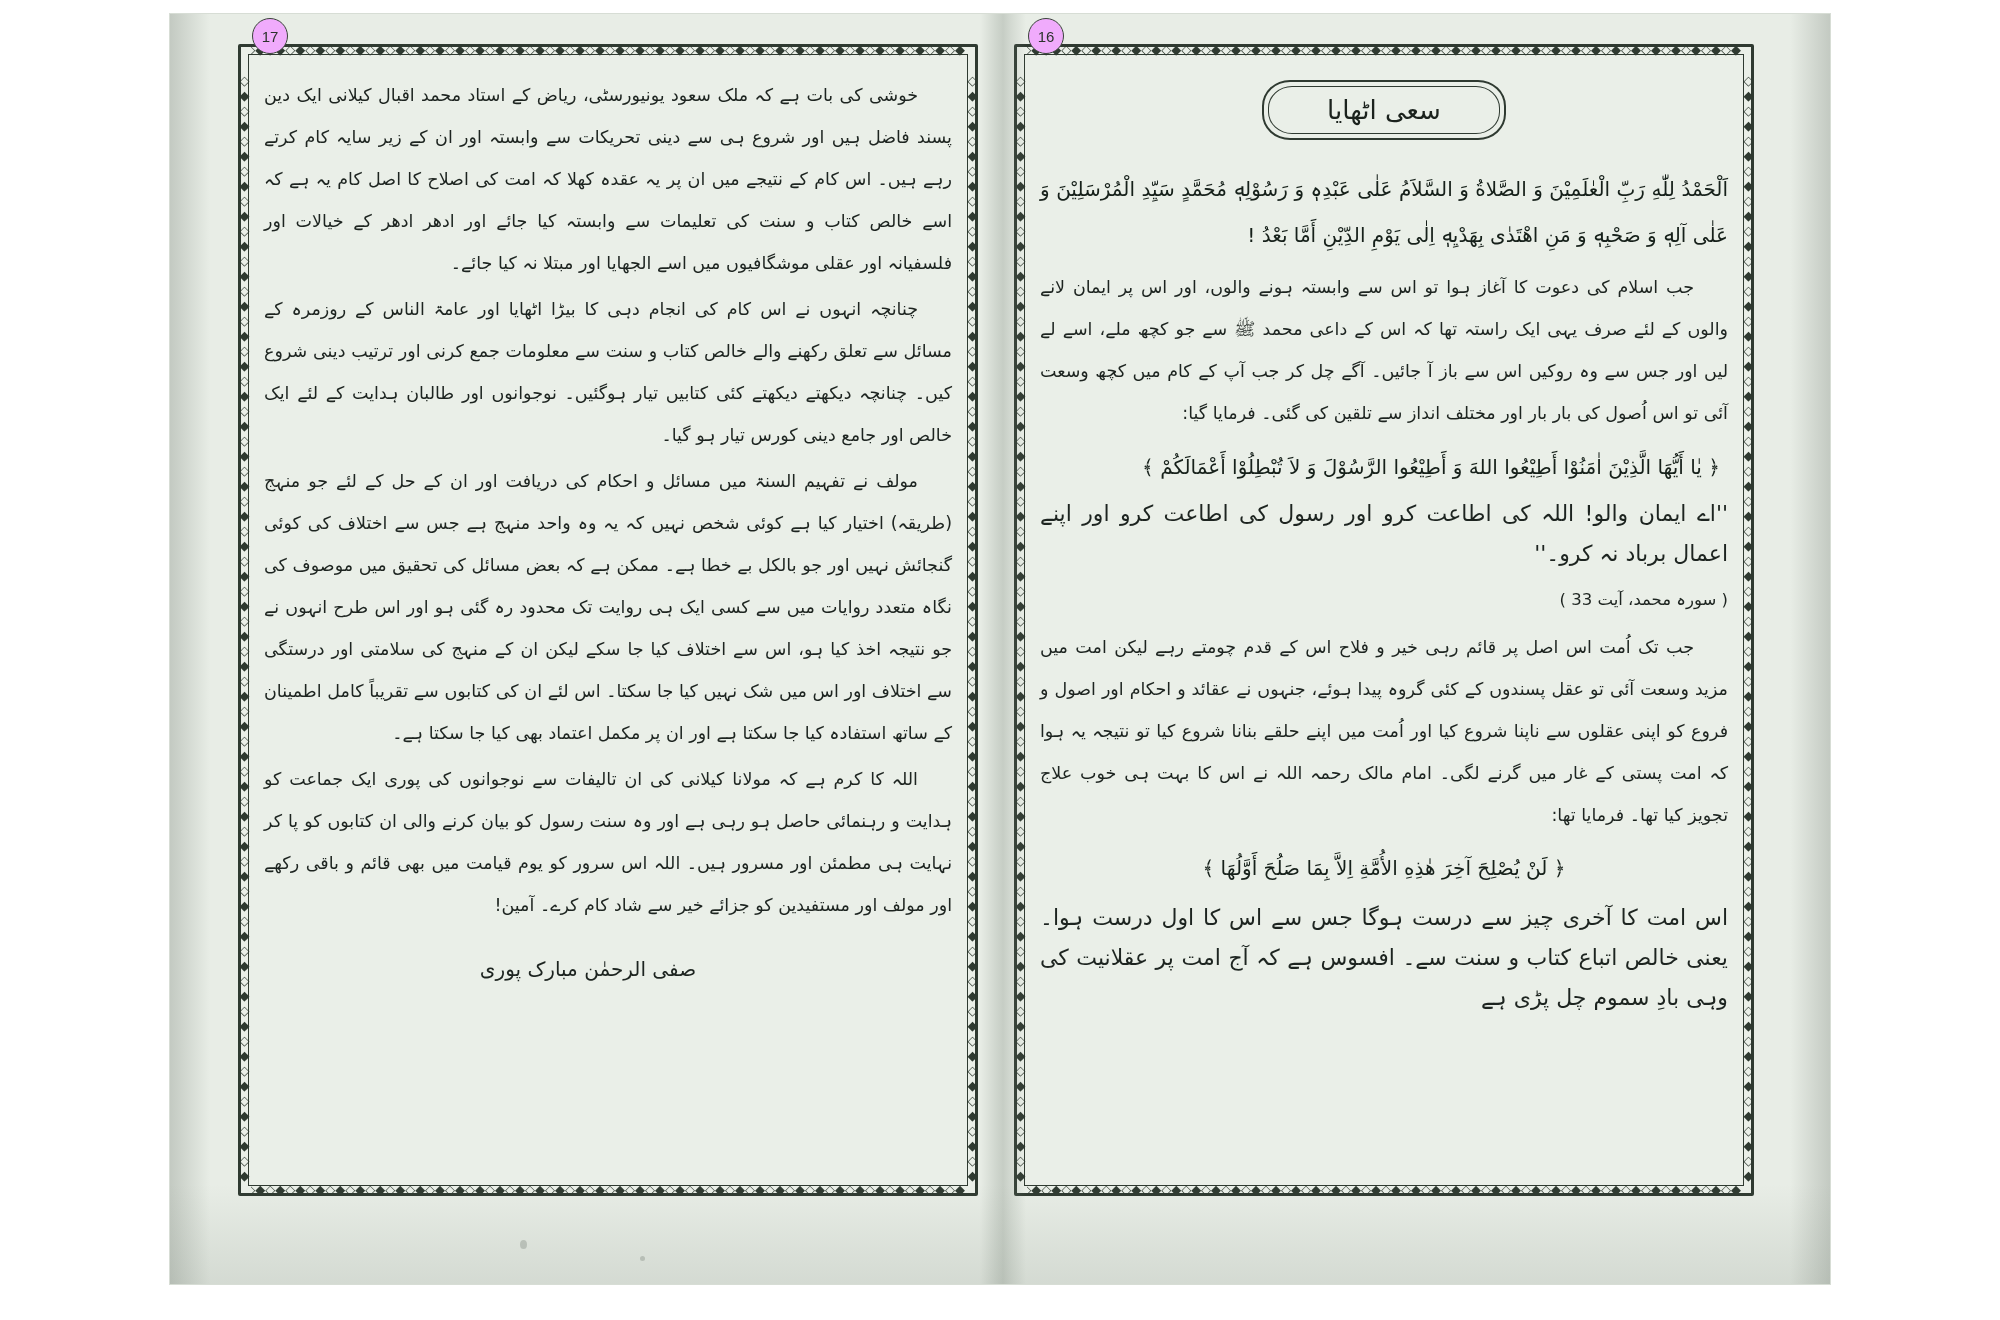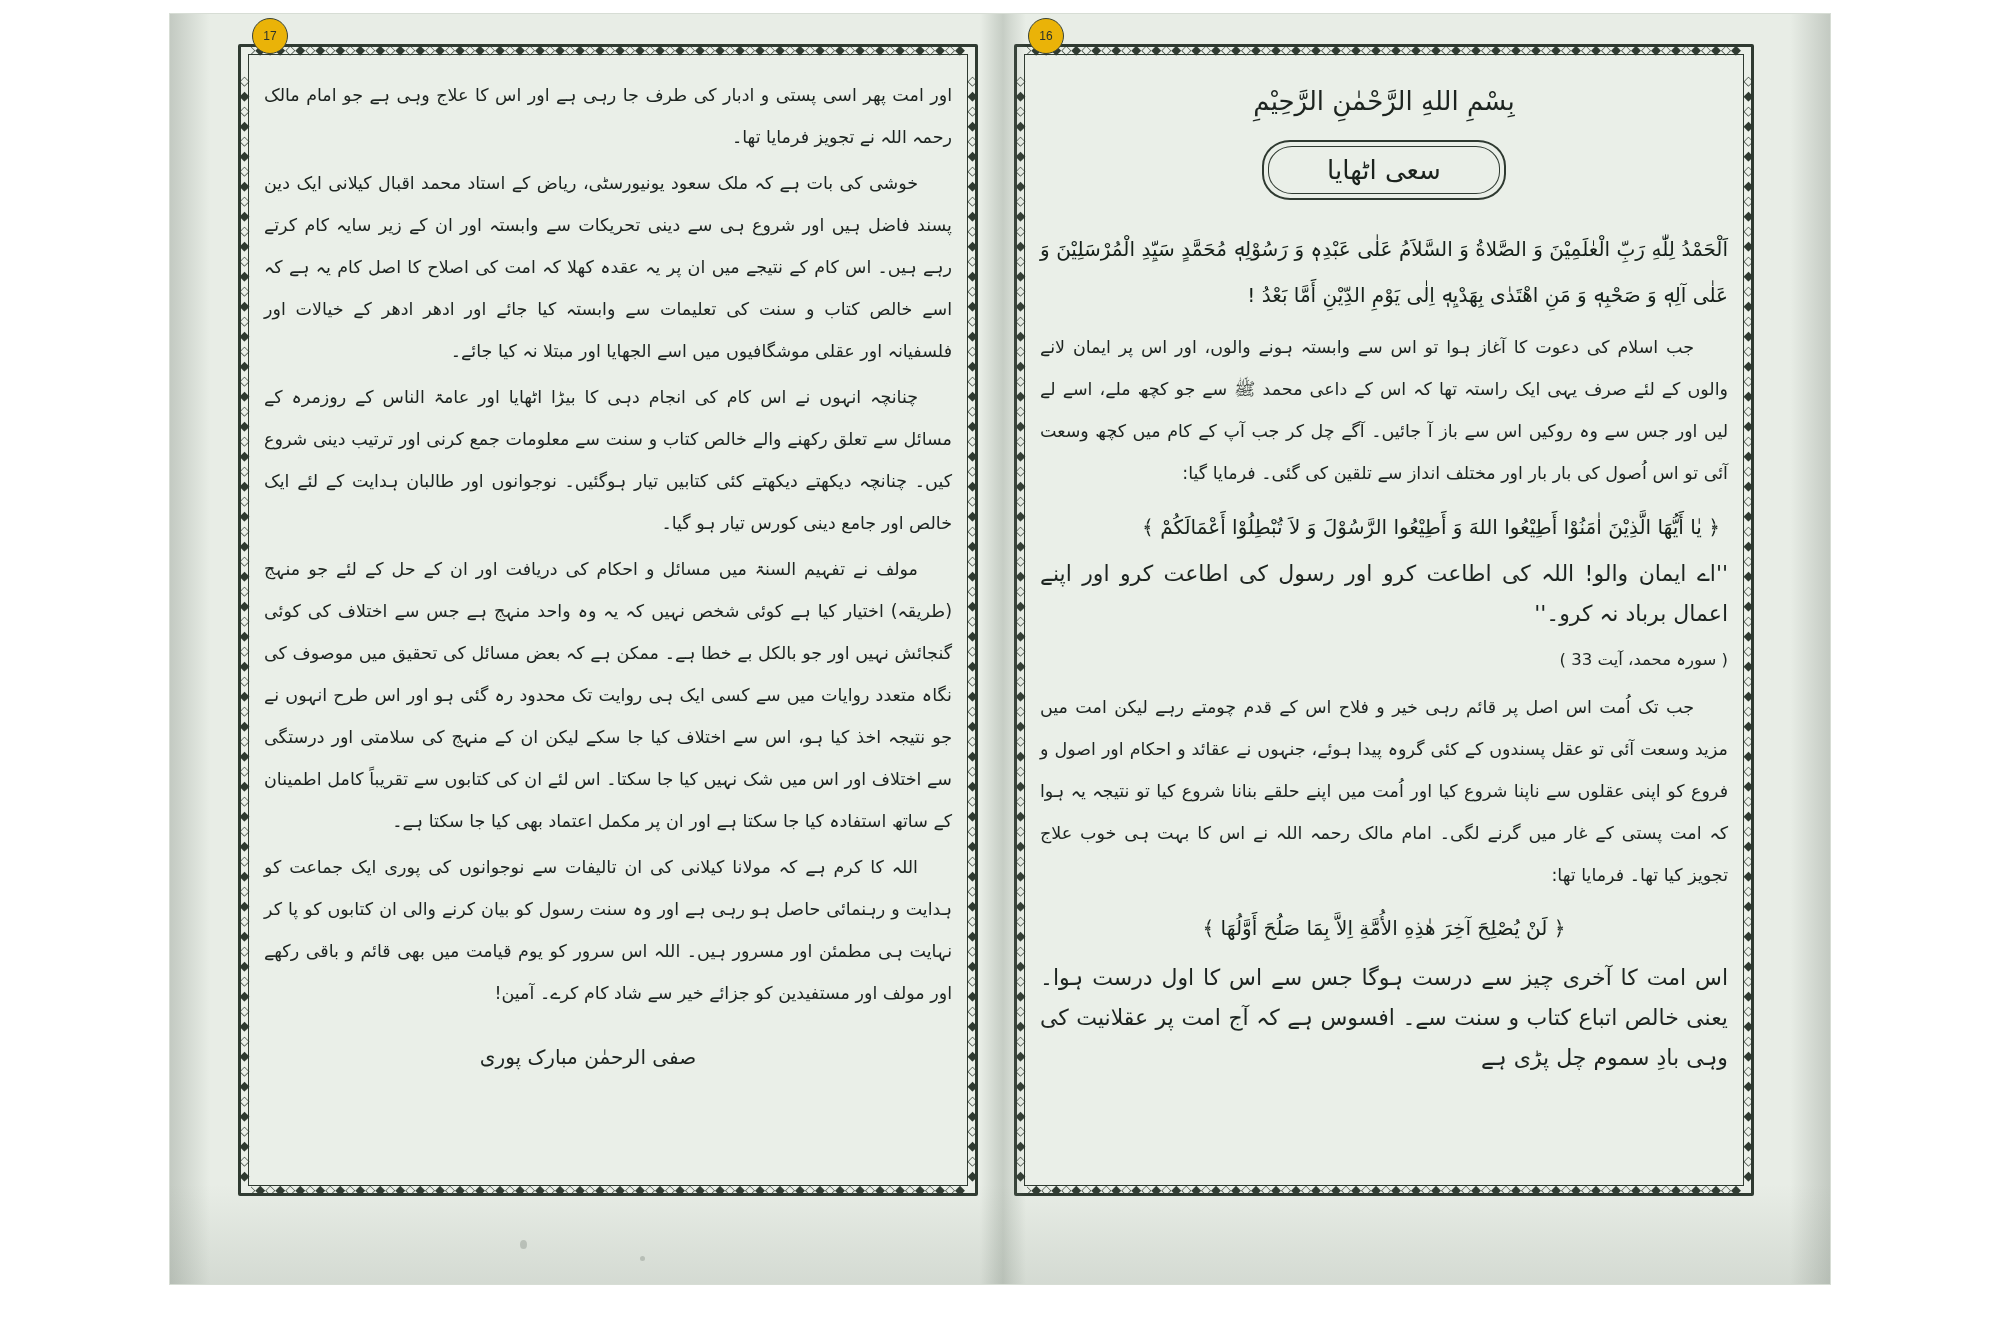--- a/index.html
+++ b/index.html
@@ -125,24 +125,24 @@
   }
 
   
   .folio {
     position: absolute;
     top: 18px;
     width: 34px;
     height: 34px;
     border: 1.5px solid #39443a;
     border-radius: 50%;
-    background: #eab308;
+    background: #f0abfc;
     color: #2b332c;
     font-family: "Liberation Sans", sans-serif;
-    font-size: 12px;
+    font-size: 15px;
     display: flex;
     align-items: center;
     justify-content: center;
     z-index: 6;
   }
   .folio.p16 { left: 1028px; }
   .folio.p17 { left: 252px;  }
 
   
   .urdu {
@@ -260,21 +260,20 @@
   <div class="page right">
     <div class="ornament-frame">
       <div class="ornament-band top">◆◇◆◇◆◇◆◇◆◇◆◇◆◇◆◇◆◇◆◇◆◇◆◇◆◇◆◇◆◇◆◇◆◇◆◇◆◇◆◇◆◇◆◇◆◇◆◇◆◇◆◇◆◇◆◇◆◇◆◇◆◇◆◇◆◇◆◇◆◇◆◇◆◇</div>
       <div class="ornament-band bottom">◆◇◆◇◆◇◆◇◆◇◆◇◆◇◆◇◆◇◆◇◆◇◆◇◆◇◆◇◆◇◆◇◆◇◆◇◆◇◆◇◆◇◆◇◆◇◆◇◆◇◆◇◆◇◆◇◆◇◆◇◆◇◆◇◆◇◆◇◆◇◆◇◆◇</div>
       <div class="ornament-band left">◆◇◆◇◆◇◆◇◆◇◆◇◆◇◆◇◆◇◆◇◆◇◆◇◆◇◆◇◆◇◆◇◆◇◆◇◆◇◆◇◆◇◆◇◆◇◆◇◆◇◆◇◆◇◆◇◆◇◆◇◆◇◆◇◆◇◆◇◆◇◆◇◆◇</div>
       <div class="ornament-band right">◆◇◆◇◆◇◆◇◆◇◆◇◆◇◆◇◆◇◆◇◆◇◆◇◆◇◆◇◆◇◆◇◆◇◆◇◆◇◆◇◆◇◆◇◆◇◆◇◆◇◆◇◆◇◆◇◆◇◆◇◆◇◆◇◆◇◆◇◆◇◆◇◆◇</div>
     </div>
 
     <div class="page-inner urdu">
 
-      <div class="basmala">بِسْمِ اللهِ الرَّحْمٰنِ الرَّحِيْمِ</div>
 
       <div class="title-cartouche">
         <span>سعی اٹھایا</span>
       </div>
 
       <p class="arabic">اَلْحَمْدُ لِلّٰهِ رَبِّ الْعٰلَمِيْنَ وَ الصَّلاةُ وَ السَّلاَمُ عَلٰى عَبْدِهٖ وَ رَسُوْلِهٖ مُحَمَّدٍ سَيِّدِ الْمُرْسَلِيْنَ وَ عَلٰى آلِهٖ وَ صَحْبِهٖ وَ مَنِ اهْتَدٰى بِهَدْيِهٖ اِلٰى يَوْمِ الدِّيْنِ أَمَّا بَعْدُ !</p>
 
       <p class="para">جب اسلام کی دعوت کا آغاز ہوا تو اس سے وابستہ ہونے والوں، اور اس پر ایمان لانے والوں کے لئے صرف یہی ایک راستہ تھا کہ اس کے داعی محمد ﷺ سے جو کچھ ملے، اسے لے لیں اور جس سے وہ روکیں اس سے باز آ جائیں۔ آگے چل کر جب آپ کے کام میں کچھ وسعت آئی تو اس اُصول کی بار بار اور مختلف انداز سے تلقین کی گئی۔ فرمایا گیا:</p>
 
       <p class="arabic quote-left">﴿ يٰا أَيُّهَا الَّذِيْنَ اٰمَنُوْا أَطِيْعُوا اللهَ وَ أَطِيْعُوا الرَّسُوْلَ وَ لاَ تُبْطِلُوْا أَعْمَالَكُمْ ﴾</p>
@@ -293,21 +292,20 @@
 
   <div class="page left">
     <div class="ornament-frame">
       <div class="ornament-band top">◆◇◆◇◆◇◆◇◆◇◆◇◆◇◆◇◆◇◆◇◆◇◆◇◆◇◆◇◆◇◆◇◆◇◆◇◆◇◆◇◆◇◆◇◆◇◆◇◆◇◆◇◆◇◆◇◆◇◆◇◆◇◆◇◆◇◆◇◆◇◆◇◆◇</div>
       <div class="ornament-band bottom">◆◇◆◇◆◇◆◇◆◇◆◇◆◇◆◇◆◇◆◇◆◇◆◇◆◇◆◇◆◇◆◇◆◇◆◇◆◇◆◇◆◇◆◇◆◇◆◇◆◇◆◇◆◇◆◇◆◇◆◇◆◇◆◇◆◇◆◇◆◇◆◇◆◇</div>
       <div class="ornament-band left">◆◇◆◇◆◇◆◇◆◇◆◇◆◇◆◇◆◇◆◇◆◇◆◇◆◇◆◇◆◇◆◇◆◇◆◇◆◇◆◇◆◇◆◇◆◇◆◇◆◇◆◇◆◇◆◇◆◇◆◇◆◇◆◇◆◇◆◇◆◇◆◇◆◇</div>
       <div class="ornament-band right">◆◇◆◇◆◇◆◇◆◇◆◇◆◇◆◇◆◇◆◇◆◇◆◇◆◇◆◇◆◇◆◇◆◇◆◇◆◇◆◇◆◇◆◇◆◇◆◇◆◇◆◇◆◇◆◇◆◇◆◇◆◇◆◇◆◇◆◇◆◇◆◇◆◇</div>
     </div>
 
     <div class="page-inner urdu">
-      <p class="para noindent">اور امت پھر اسی پستی و ادبار کی طرف جا رہی ہے اور اس کا علاج وہی ہے جو امام مالک رحمہ اللہ نے تجویز فرمایا تھا۔</p>
       <p class="para">خوشی کی بات ہے کہ ملک سعود یونیورسٹی، ریاض کے استاد محمد اقبال کیلانی ایک دین پسند فاضل ہیں اور شروع ہی سے دینی تحریکات سے وابستہ اور ان کے زیر سایہ کام کرتے رہے ہیں۔ اس کام کے نتیجے میں ان پر یہ عقدہ کھلا کہ امت کی اصلاح کا اصل کام یہ ہے کہ اسے خالص کتاب و سنت کی تعلیمات سے وابستہ کیا جائے اور ادھر ادھر کے خیالات اور فلسفیانہ اور عقلی موشگافیوں میں اسے الجھایا اور مبتلا نہ کیا جائے۔</p>
       <p class="para">چنانچہ انہوں نے اس کام کی انجام دہی کا بیڑا اٹھایا اور عامۃ الناس کے روزمرہ کے مسائل سے تعلق رکھنے والے خالص کتاب و سنت سے معلومات جمع کرنی اور ترتیب دینی شروع کیں۔ چنانچہ دیکھتے دیکھتے کئی کتابیں تیار ہوگئیں۔ نوجوانوں اور طالبان ہدایت کے لئے ایک خالص اور جامع دینی کورس تیار ہو گیا۔</p>
       <p class="para">مولف نے تفہیم السنۃ میں مسائل و احکام کی دریافت اور ان کے حل کے لئے جو منہج (طریقہ) اختیار کیا ہے کوئی شخص نہیں کہ یہ وہ واحد منہج ہے جس سے اختلاف کی کوئی گنجائش نہیں اور جو بالکل بے خطا ہے۔ ممکن ہے کہ بعض مسائل کی تحقیق میں موصوف کی نگاہ متعدد روایات میں سے کسی ایک ہی روایت تک محدود رہ گئی ہو اور اس طرح انہوں نے جو نتیجہ اخذ کیا ہو، اس سے اختلاف کیا جا سکے لیکن ان کے منہج کی سلامتی اور درستگی سے اختلاف اور اس میں شک نہیں کیا جا سکتا۔ اس لئے ان کی کتابوں سے تقریباً کامل اطمینان کے ساتھ استفادہ کیا جا سکتا ہے اور ان پر مکمل اعتماد بھی کیا جا سکتا ہے۔</p>
       <p class="para">اللہ کا کرم ہے کہ مولانا کیلانی کی ان تالیفات سے نوجوانوں کی پوری ایک جماعت کو ہدایت و رہنمائی حاصل ہو رہی ہے اور وہ سنت رسول کو بیان کرنے والی ان کتابوں کو پا کر نہایت ہی مطمئن اور مسرور ہیں۔ اللہ اس سرور کو یوم قیامت میں بھی قائم و باقی رکھے اور مولف اور مستفیدین کو جزائے خیر سے شاد کام کرے۔ آمین!</p>
 
       <div class="signature-block">
         <div class="sig-name">صفی الرحمٰن مبارک پوری</div>
       </div>
     </div>
   </div>

